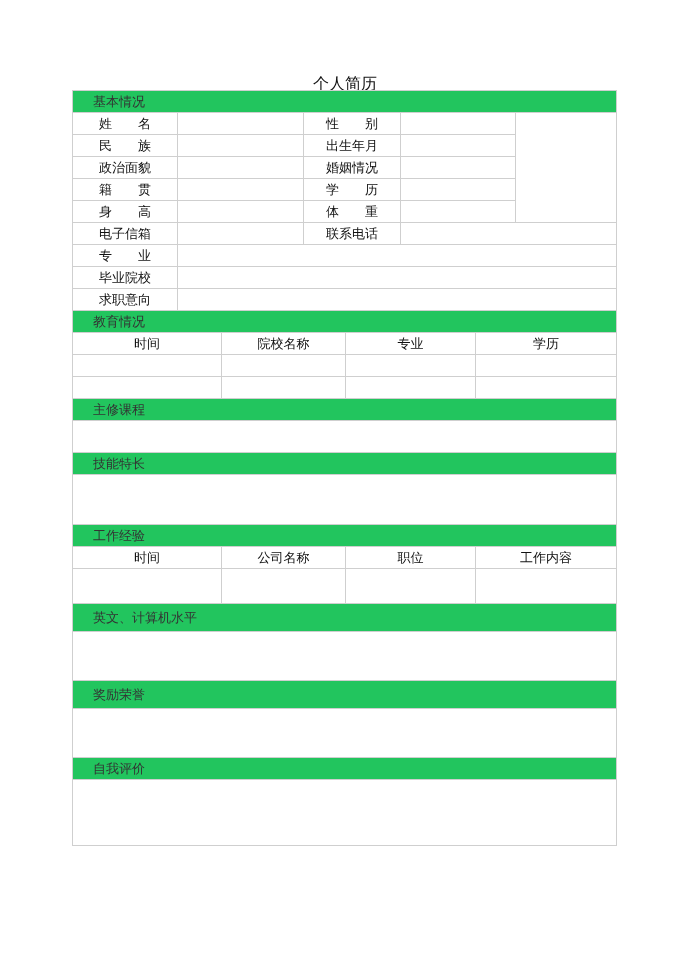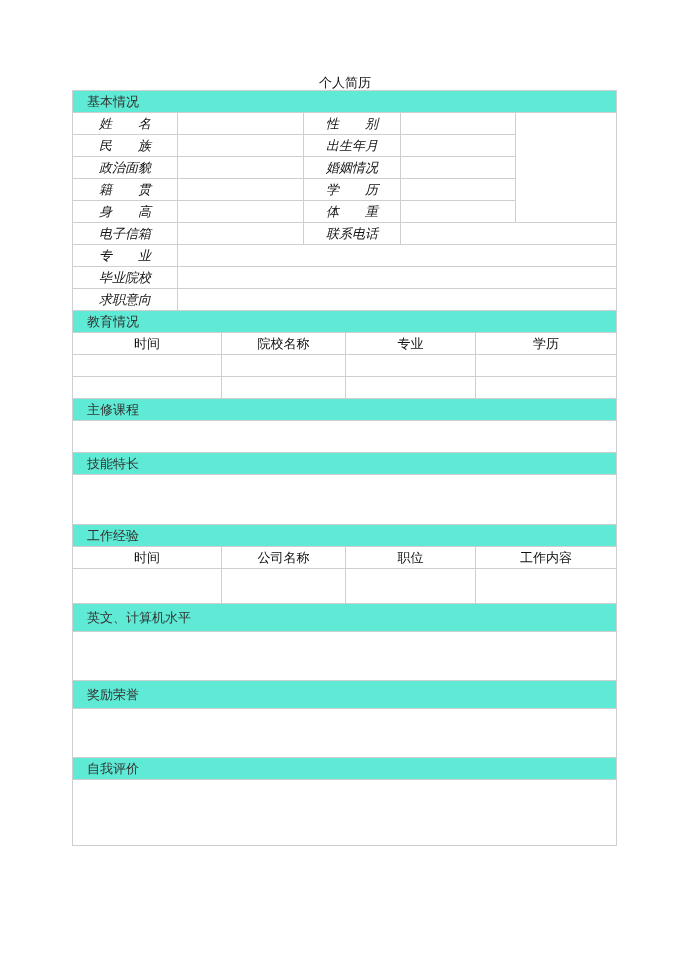--- a/index.html
+++ b/index.html
@@ -1,21 +1,21 @@
 <!DOCTYPE html>
 <html><head>
   <meta charset="utf-8">
   <style>
     html, body { margin: 0; padding: 0; background: #ffffff; }
     body { width: 690px; height: 976px; position: relative; font-family: "DejaVu Sans", "Liberation Sans", sans-serif; color: #111; }
-    .title { position: absolute; left: 0; width: 690px; top: 74px; text-align: center; font-size: 13px; }
+    .title { position: absolute; left: 0; width: 690px; top: 74px; text-align: center; font-size: 16px; }
     .tbl { position: absolute; left: 72px; top: 90px; width: 544px; border-collapse: collapse; table-layout: fixed; font-size: 13px; }
     .tbl td { border: 1px solid #cfcfcf; padding: 0; height: 21px; vertical-align: middle; }
-    .sec td { background: #5eead4; color: #333; padding-left: 14px; text-align: left; }
-    .lbl { text-align: center; font-style: italic; }
+    .sec td { background: #22c55e; color: #333; padding-left: 20px; text-align: left; }
+    .lbl { text-align: center; }
     .hdr { text-align: center; margin-left: 44px; }
     .photo { background: #fff; }
   </style>
 </head>
 <body>
 
 <div class="title">个人简历</div>
 
 <table class="tbl">
   <colgroup>

